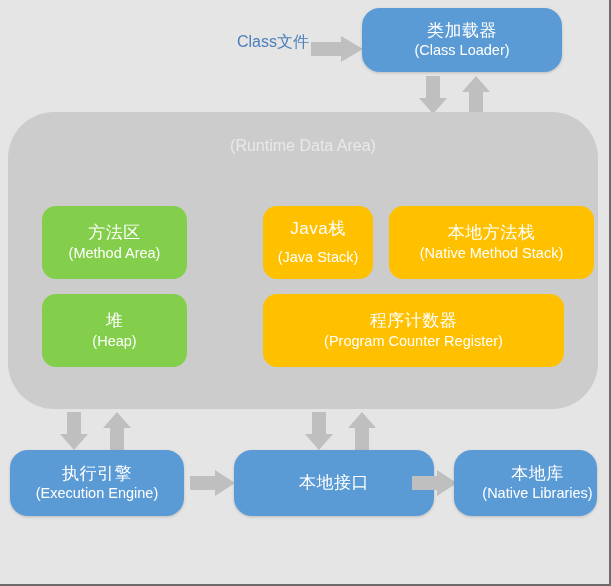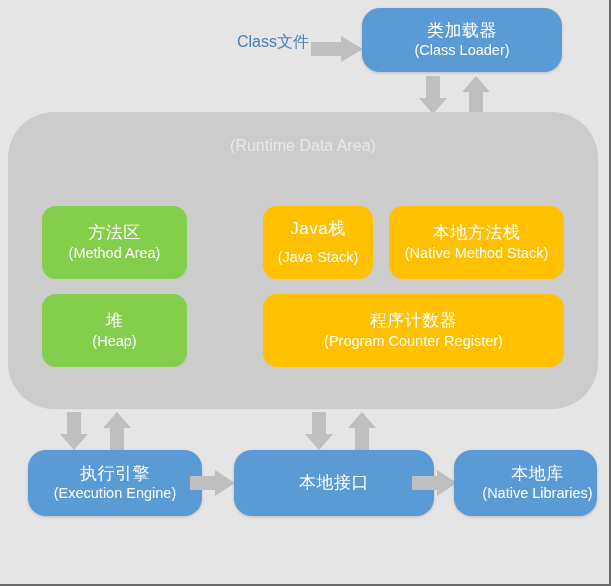--- a/index.html
+++ b/index.html
@@ -162,21 +162,21 @@
     <div class="box green" style="left:34px; top:94px; width:145px; height:73px;">
       <span class="cn">方法区</span>
       <span class="en">(Method Area)</span>
     </div>
 
     <div class="box orange" style="left:255px; top:94px; width:110px; height:73px;gap:8px;">
       <span class="cn">Java栈</span>
       <span class="en">(Java Stack)</span>
     </div>
 
-    <div class="box orange" style="left:381px; top:94px; width:175px; height:73px;">
+    <div class="box orange" style="left:381px; top:94px; width:205px; height:73px;">
       <span class="cn">本地方法栈</span>
       <span class="en">(Native Method Stack)</span>
     </div>
 
     <div class="box green" style="left:34px; top:182px; width:145px; height:73px;">
       <span class="cn">堆</span>
       <span class="en">(Heap)</span>
     </div>
 
     <div class="box orange" style="left:255px; top:182px; width:301px; height:73px;">
@@ -201,21 +201,21 @@
     <svg width="28" height="38" viewBox="0 0 28 38">
       <polygon points="7,0 21,0 21,22 28,22 14,38 0,22 7,22" fill="#bfbfbf"></polygon>
     </svg>
   </div>
   <div class="arrow" style="left:348px; top:412px;">
     <svg width="28" height="38" viewBox="0 0 28 38">
       <polygon points="14,0 28,16 21,16 21,38 7,38 7,16 0,16" fill="#bfbfbf"></polygon>
     </svg>
   </div>
 
-  <div class="box blue" style="left:28px; top:450px; width:174px; height:66px;justify-content:center;">
+  <div class="box blue" style="left:10px; top:450px; width:174px; height:66px;justify-content:center;">
     <span class="cn">执行引擎</span>
     <span class="en">(Execution Engine)</span>
   </div>
 
   <div class="arrow" style="left:190px; top:470px;">
     <svg width="45" height="26" viewBox="0 0 45 26">
       <polygon points="0,6 25,6 25,0 45,13 25,26 25,20 0,20" fill="#bfbfbf"></polygon>
     </svg>
   </div>
 

